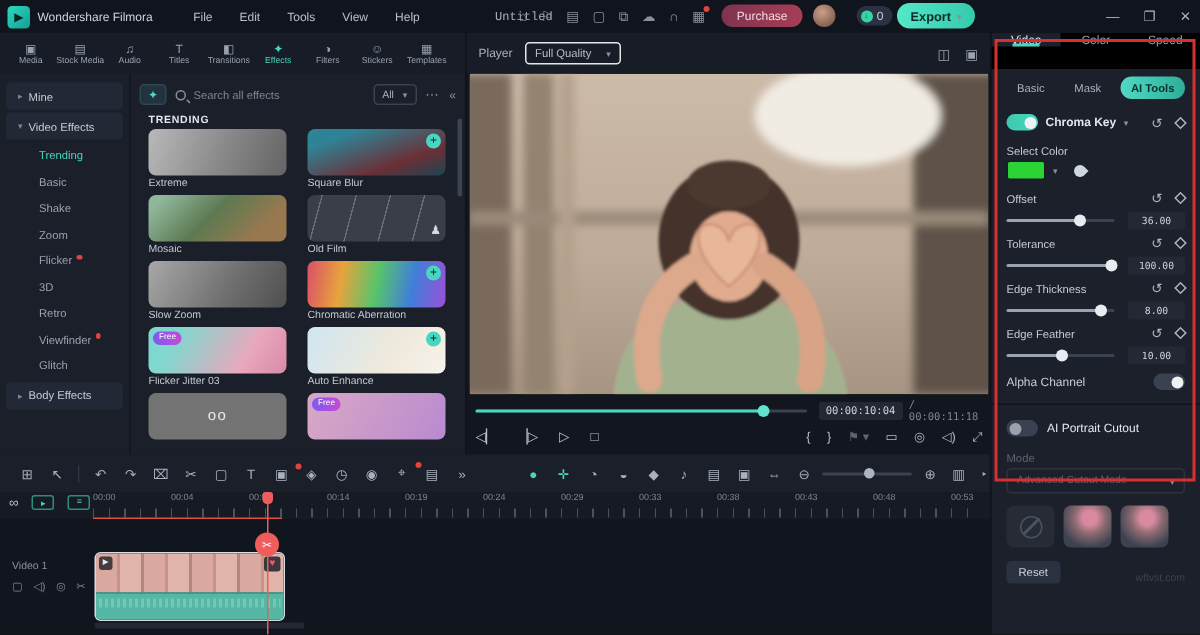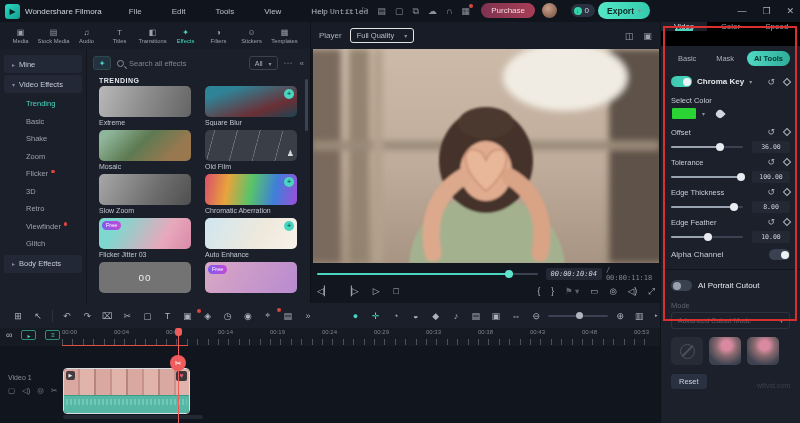--- a/index.html
+++ b/index.html
@@ -7,21 +7,21 @@
     font-family:"Liberation Sans", sans-serif; -webkit-font-smoothing:antialiased; }
   #app { position:relative; width:800px; height:423px; background:#141923; color:#c6ccd6; font-size:9px; }
 
   
   .menubar { position:absolute; left:0; top:0; width:800px; height:22px; background:#10141c;
     display:flex; align-items:center; gap:0; }
   .logo { width:15px; height:15px; margin-left:5px; border-radius:3px;
     background:linear-gradient(135deg,#2bd9c0,#159e92); display:flex; align-items:center; justify-content:center;
     color:#06241f; font-size:8px; }
   .appname { margin-left:5px; font-size:8px; color:#cdd3dc; }
-  .menus { display:flex; margin-left:18px; gap:12px; }
+  .menus { display:flex; margin-left:18px; gap:0; }
   .menus span { padding:3px 9px; font-size:8px; color:#b9c0ca; cursor:default; }
   .wtitle { position:absolute; left:330px; width:140px; font-size:8px; color:#aab1bc;font-family:Liberation Mono, monospace; }
   .tr-icons { position:absolute; right:330px; display:flex; gap:9px; color:#8a919c; font-size:9px; }
   .tr-icons .ic { position:relative; }
   .dot { position:absolute; top:-2px; right:-3px; width:4px; height:4px; border-radius:50%; background:#e0443f; }
   .purchase { position:absolute; right:265px; top:3px; height:15px; padding:0 10px; border-radius:8px;
     background:linear-gradient(90deg,#7e3350,#a83d56); color:#f2d7dc; font-size:8px; display:flex; align-items:center; }
   .avatar { position:absolute; right:243px; top:3px; width:15px; height:15px; border-radius:50%;
     background:radial-gradient(circle at 40% 35%,#c9a08a,#6d4a3a); }
   .coins { position:absolute; right:205px; top:4px; height:13px; padding:0 6px 0 3px; border-radius:7px;
@@ -93,21 +93,21 @@
   .fxscroll { position:absolute; right:2px; top:30px; width:3px; height:52px; border-radius:2px; background:#3c4452; }
 
   
   .preview { position:absolute; left:310px; top:49px; width:350px; height:254px; background:#12161e; border-left:1px solid #0e1219; }
   .video { position:absolute; left:2px; top:0; width:346px; height:214px; overflow:hidden; background:#000; }
   .seekrow { position:absolute; left:6px; top:219px; width:338px; height:12px; display:flex; align-items:center; }
   .seektrack { position:relative; width:246px; height:2.5px; background:#3a4150; border-radius:2px; }
   .seekfill { position:absolute; left:0; top:0; height:100%; width:87%; background:#49d6c1; border-radius:2px; }
   .seekthumb { position:absolute; left:calc(87% - 4px); top:-3px; width:8px; height:8px; border-radius:50%; background:#5fe3cd; }
   .tcbox { margin-left:8px; height:12px; padding:0 5px; background:#232834; border-radius:2px;
-    font-family:"DejaVu Sans Mono", monospace; font-size:7px; color:#cdd3dc; display:flex; align-items:center;font-style:italic; }
+    font-family:"DejaVu Sans Mono", monospace; font-size:7px; color:#cdd3dc; display:flex; align-items:center; }
   .tctotal { margin-left:4px; font-family:"DejaVu Sans Mono", monospace; font-size:7px; color:#7e8692; }
   .transport { position:absolute; left:6px; top:234px; width:338px; height:16px; display:flex; align-items:center; color:#b7bec8; }
   .transport .tbn { font-size:9px; margin-right:14px; }
   .transport .right { margin-left:auto; display:flex; gap:11px; font-size:8.5px; align-items:center; }
   .dim { color:#5c6470; }
 
   
   .ttoolbar { position:absolute; left:0; top:303px; width:660px; height:25px; background:#1a1f2a;
     display:flex; align-items:center; padding-left:8px; gap:0; }
   .tic { width:22px; text-align:center; font-size:9px; color:#aab1bc; position:relative; }

